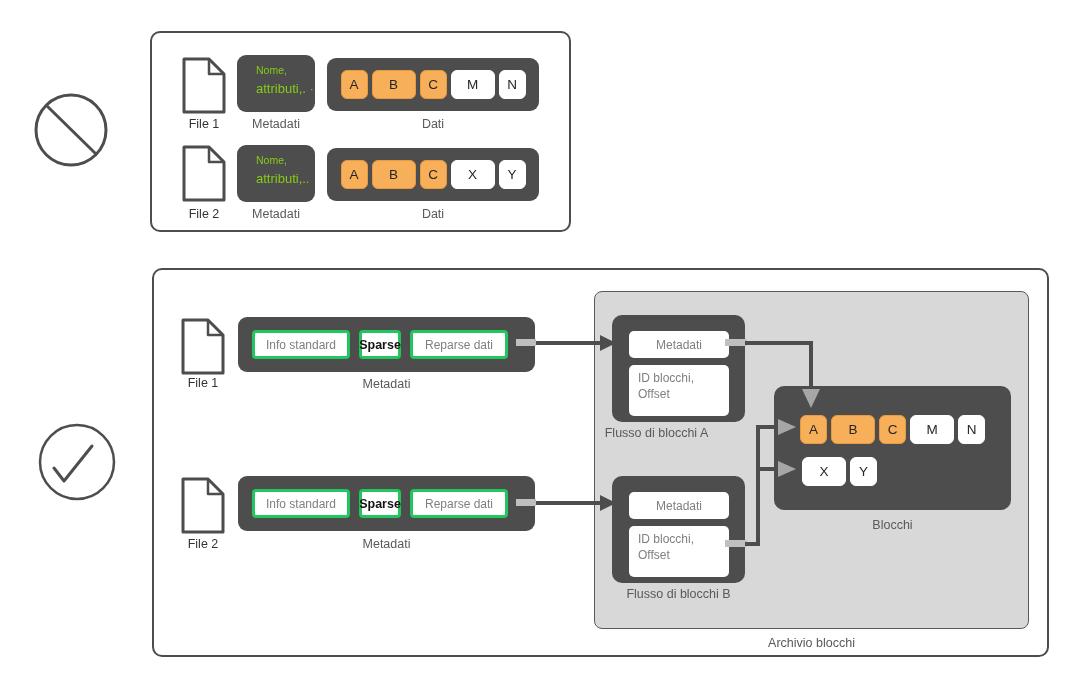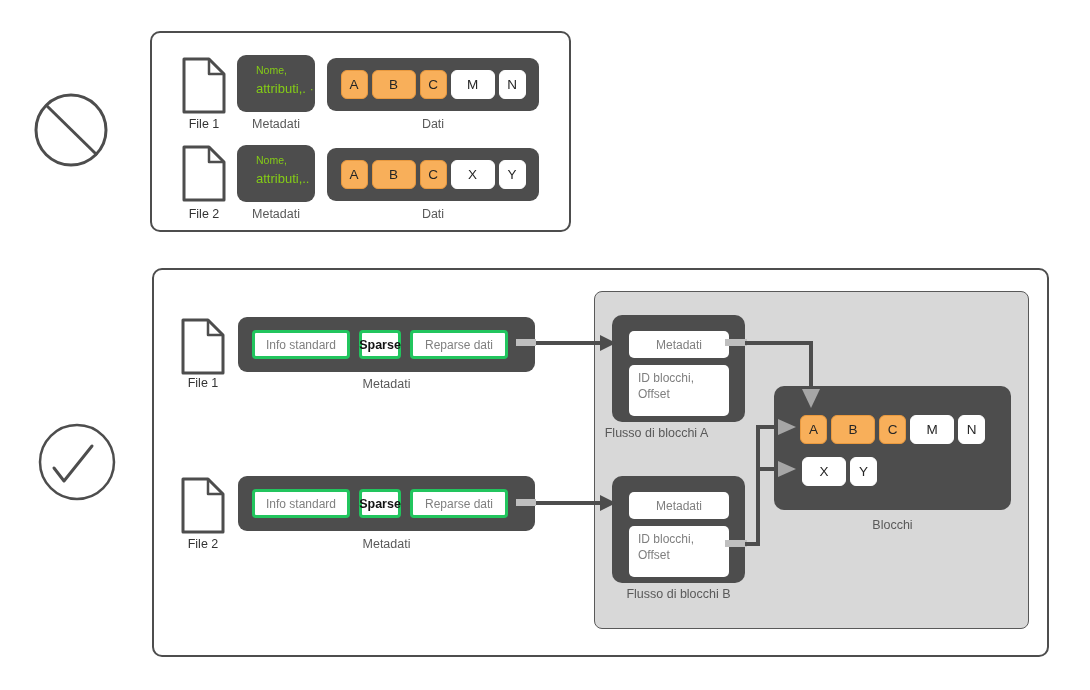--- a/index.html
+++ b/index.html
@@ -116,20 +116,21 @@
 </div>
 
 <svg class="symbol" style="left:37px;top:422px" width="80" height="80" viewBox="0 0 80 80">
   <circle cx="40" cy="40" r="37" fill="none" stroke="#4D4D4D" stroke-width="2.5"></circle>
   <polyline points="17,46 27,59 55,24" fill="none" stroke="#4D4D4D" stroke-width="3" stroke-linecap="round" stroke-linejoin="round"></polyline>
 </svg>
 
 <div id="bottom-box" class="panel">
 
   <div id="store"></div>
+  <div class="caption" style="left:440px;top:366px;width:435px">Archivio blocchi</div>
 
   <svg class="file-icon" style="left:27px;top:48px" viewBox="0 0 44 57">
     <path d="M2 2 H27 L42 17 V55 H2 Z" fill="#fff" stroke="#4D4D4D" stroke-width="3" stroke-linejoin="round"></path>
     <path d="M27 2 V17 H42" fill="none" stroke="#4D4D4D" stroke-width="2.5" stroke-linejoin="round"></path>
   </svg>
   <div class="file-name" style="left:5px;top:106px;width:88px">File 1</div>
 
   <div class="darkbox seg-bar" style="left:84px;top:47px;width:297px;height:55px">
     <div class="seg std">Info standard</div>
     <div class="seg sparse">Sparse</div>

